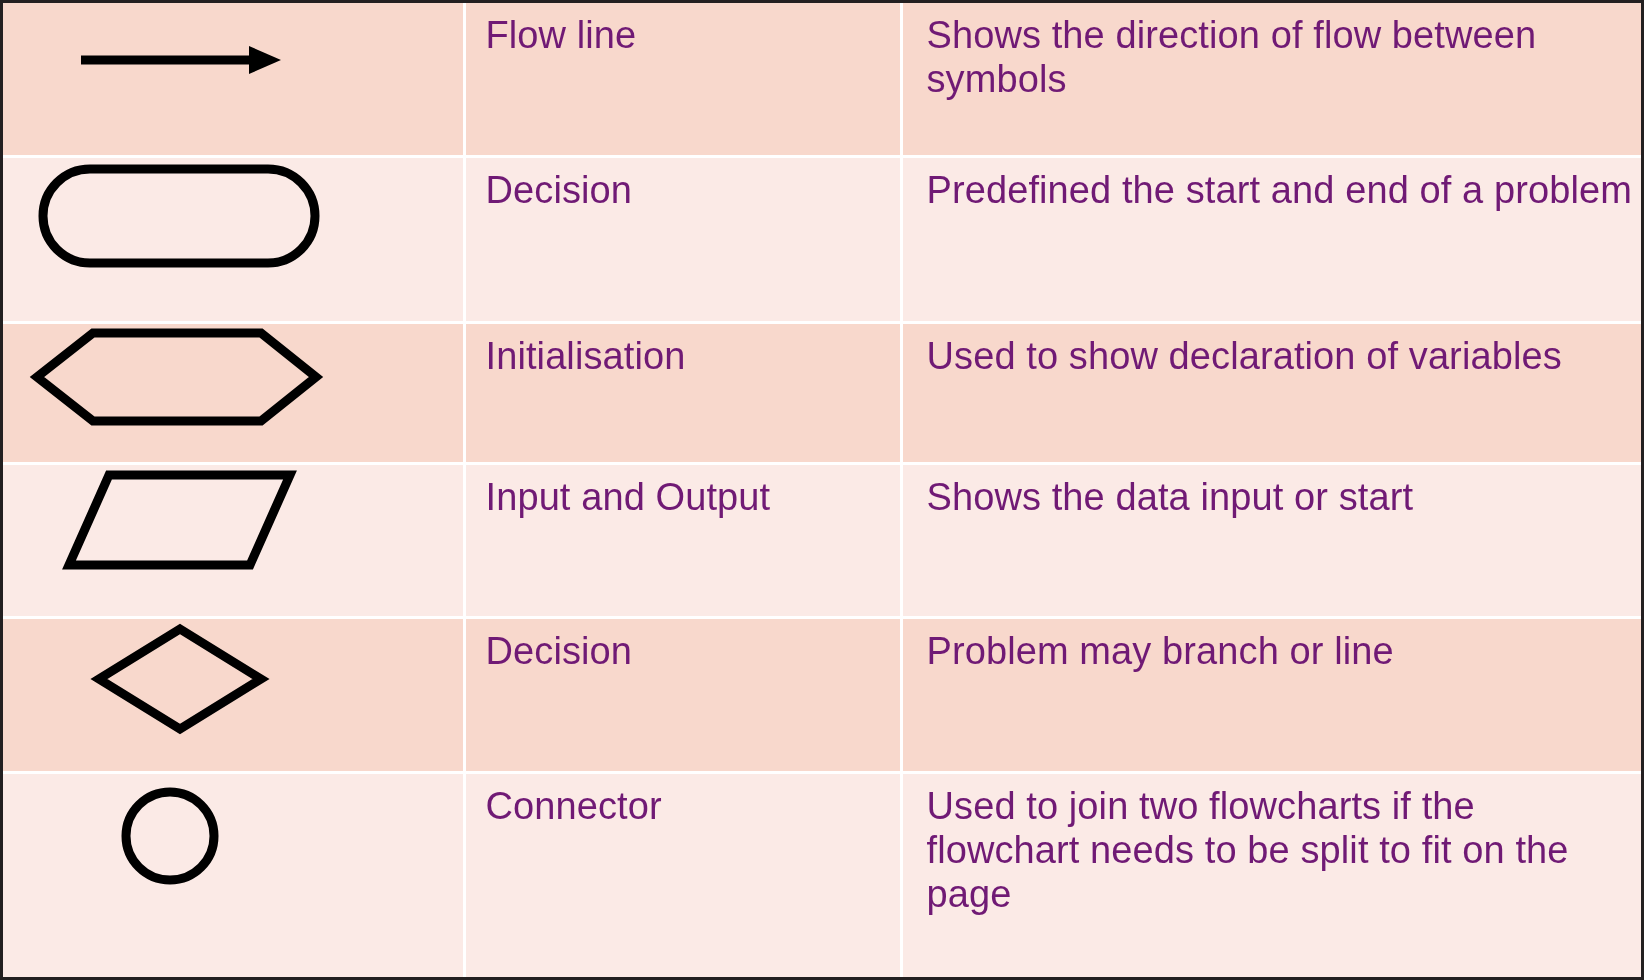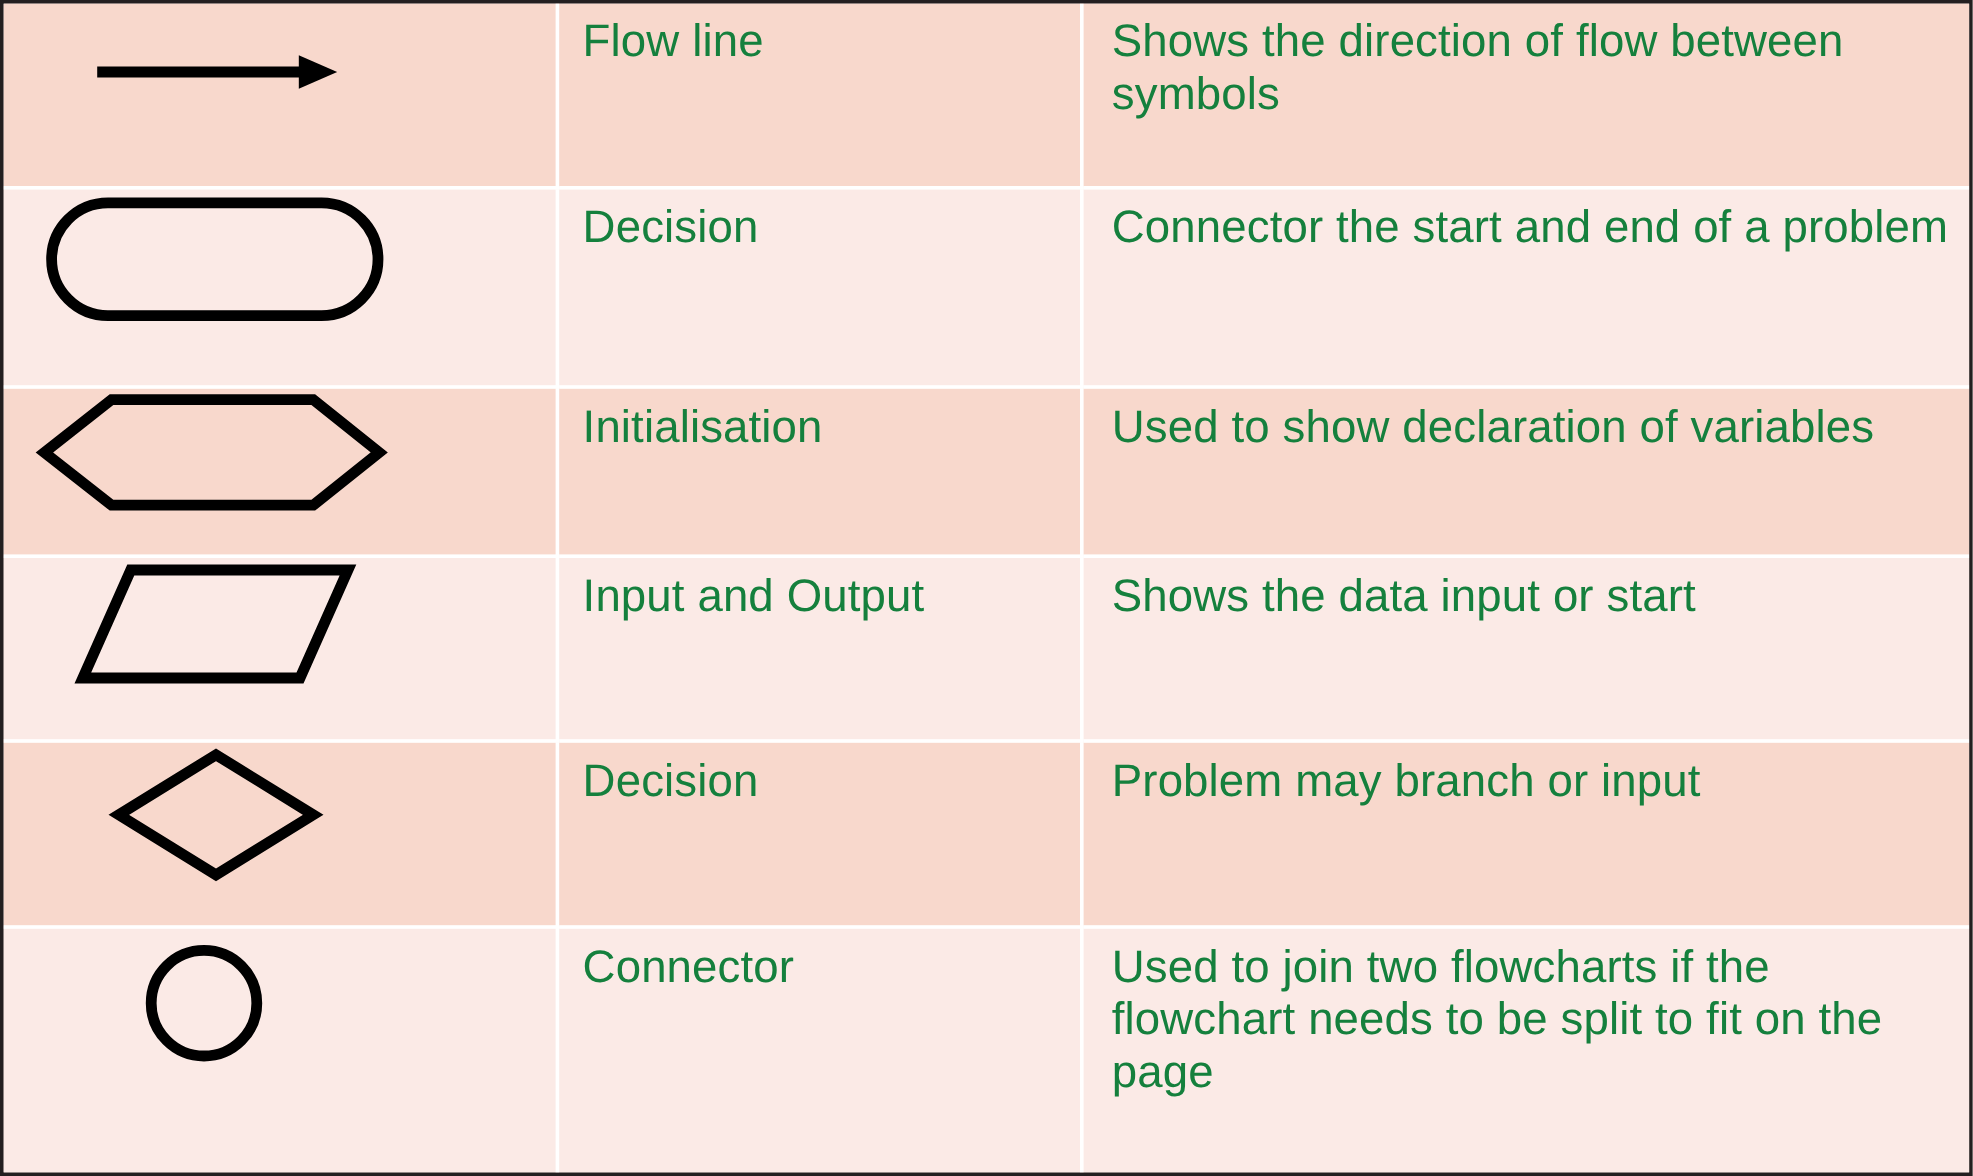--- a/index.html
+++ b/index.html
@@ -52,21 +52,21 @@
     position: relative;
     height: 100%;
   }
   .symbol-art {
     display: block;
   }
 
   .cell-text {
     font-size: 38px;
     line-height: 1.16;
-    color: #15803d;
+    color: #701a75;
     letter-spacing: 0.1px;
     padding: 10px 14px 0 20px;
     font-weight: 400;
   }
   .desc-cell .cell-text {
     padding-left: 24px;
     padding-right: 8px;
   }
 </style>
 </head>
@@ -103,21 +103,21 @@
           <div class="symbol-cell">
             <svg class="symbol-art" width="461" height="126" viewBox="0 0 461 126">
               <rect x="40" y="11" width="272" height="94" rx="47" ry="47" fill="none" stroke="#000000" stroke-width="9"></rect>
             </svg>
           </div>
         </td>
         <td>
           <div class="cell-text">Decision</div>
         </td>
         <td class="desc-cell">
-          <div class="cell-text">Connector the start and end of a problem</div>
+          <div class="cell-text">Predefined the start and end of a problem</div>
         </td>
       </tr>
 
       <tr class="row-dark">
         <td>
           <div class="symbol-cell">
             <svg class="symbol-art" width="461" height="106" viewBox="0 0 461 106">
               <polygon points="90,9 258,9 313,53 258,97 90,97 34,53" fill="none" stroke="#000000" stroke-width="9" stroke-linejoin="miter"></polygon>
             </svg>
           </div>
@@ -151,21 +151,21 @@
           <div class="symbol-cell">
             <svg class="symbol-art" width="461" height="117" viewBox="0 0 461 117">
               <polygon points="177,10 258,60 177,110 96,60" fill="none" stroke="#000000" stroke-width="9" stroke-linejoin="miter"></polygon>
             </svg>
           </div>
         </td>
         <td>
           <div class="cell-text">Decision</div>
         </td>
         <td class="desc-cell">
-          <div class="cell-text">Problem may branch or input</div>
+          <div class="cell-text">Problem may branch or line</div>
         </td>
       </tr>
 
 
 
       <tr class="row-light">
         <td>
           <div class="symbol-cell">
             <svg class="symbol-art" width="461" height="157" viewBox="0 0 461 157">
               <circle cx="167" cy="62" r="44" fill="none" stroke="#000000" stroke-width="9"></circle>

